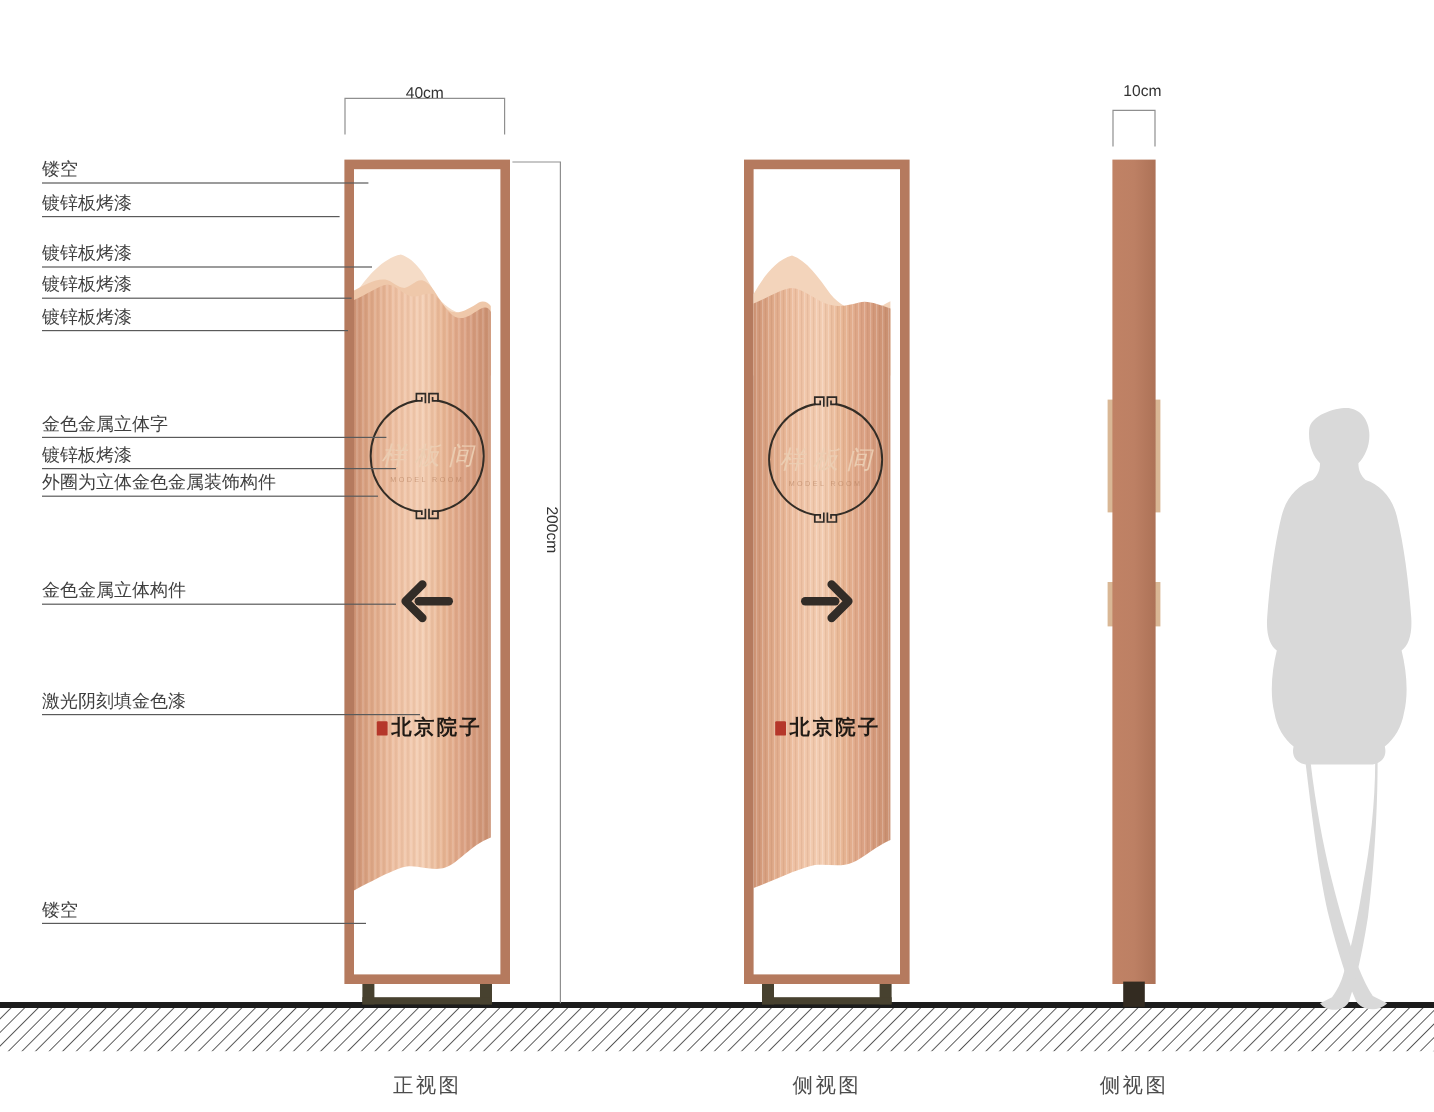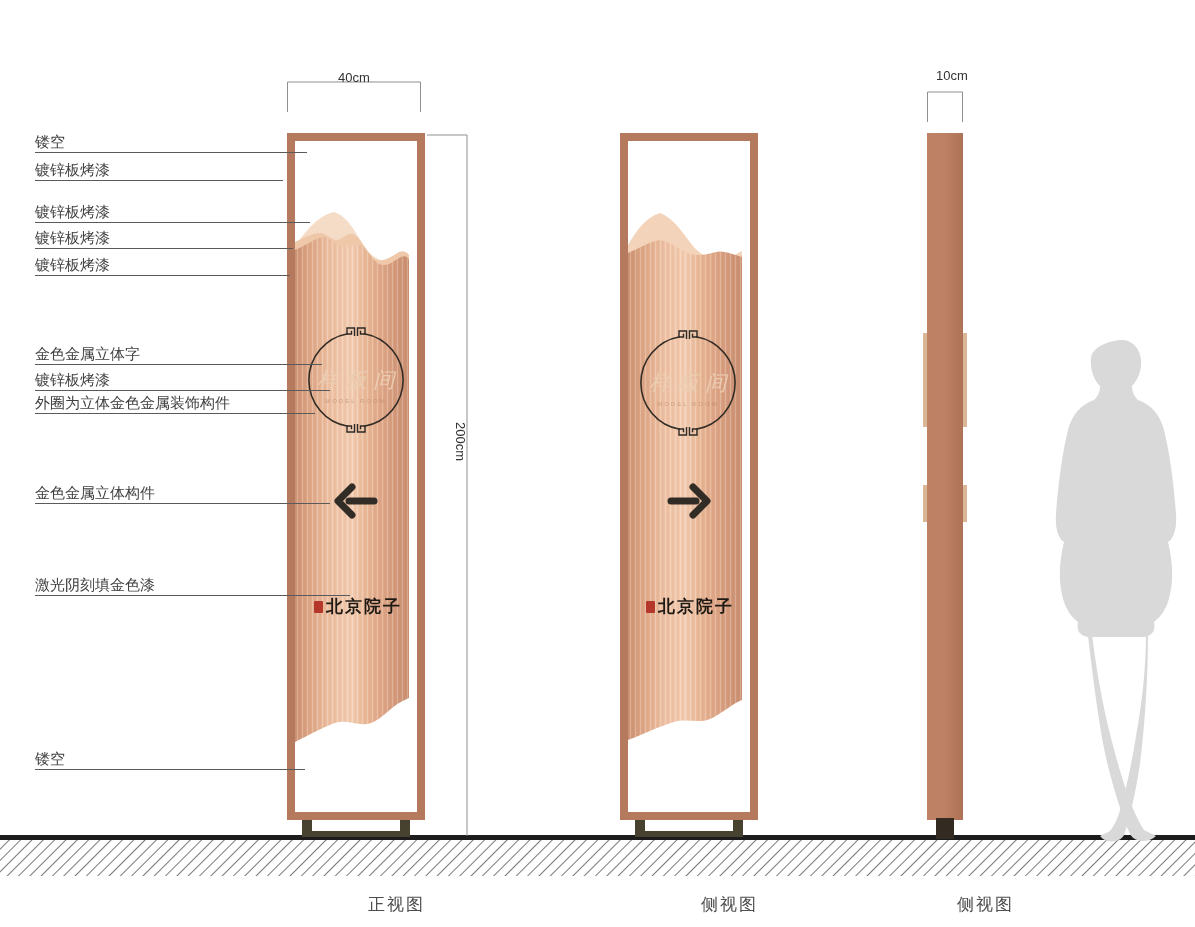--- a/index.html
+++ b/index.html
@@ -3,21 +3,21 @@
 <meta charset="utf-8">
 <style>
   html,body{margin:0;padding:0;background:#fff;}
   #stage{position:relative;width:1195px;height:927px;background:#fff;overflow:hidden;
          font-family:"Liberation Sans","DejaVu Sans",sans-serif;}
   #drawing{position:absolute;left:0;top:0;}
   .ann-label{position:absolute;left:35px;font-size:15px;line-height:16px;color:#3f3f3f;white-space:nowrap;}
   .ann-line{position:absolute;left:35px;border-top:1px solid #5a5a5a;height:0;}
   .dim-text{position:absolute;font-size:13px;color:#333;text-align:center;}
   .dim-vtext{position:absolute;font-size:13px;color:#333;writing-mode:vertical-rl;}
-  .view-label{position:absolute;font-size:17px;color:#4d4d4d;text-align:right;letter-spacing:2px;}
+  .view-label{position:absolute;font-size:17px;color:#4d4d4d;text-align:center;letter-spacing:2px;}
   .room-name{position:absolute;text-align:center;font-size:21px;letter-spacing:7px;
              color:#eccfb4;opacity:.92;text-indent:7px;font-style:italic;}
   .room-sub{position:absolute;text-align:center;font-size:6px;letter-spacing:2px;
             color:#b07a58;opacity:.55;}
   .brand-row{position:absolute;display:flex;align-items:center;justify-content:center;gap:3px;}
   .seal{width:9px;height:12px;background:#b5372a;border-radius:1px;flex:0 0 auto;}
   .brand-text{font-family:"DejaVu Serif","Liberation Serif",serif;font-weight:700;
               font-size:17px;color:#201a15;letter-spacing:2px;white-space:nowrap;}
 </style>
 </head>

